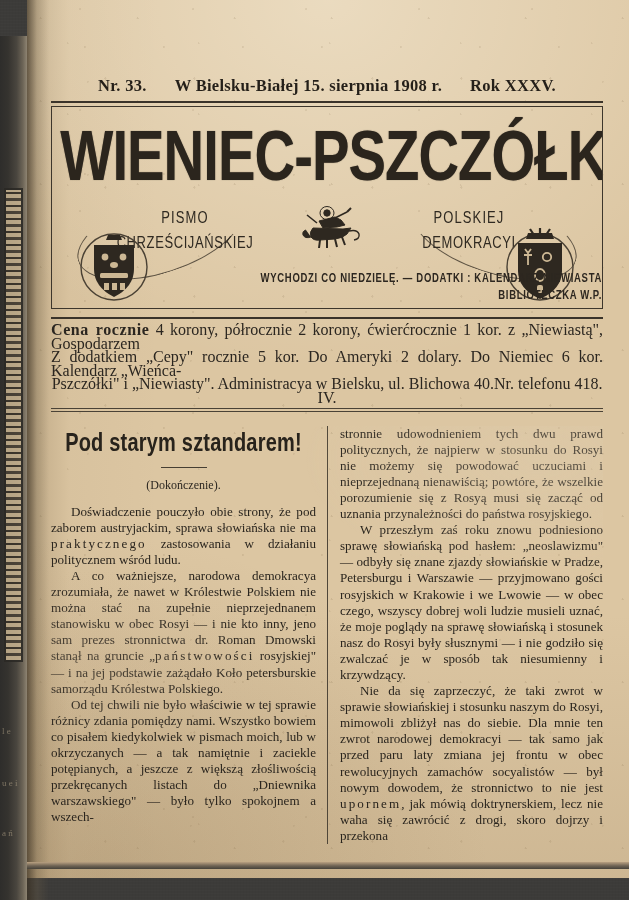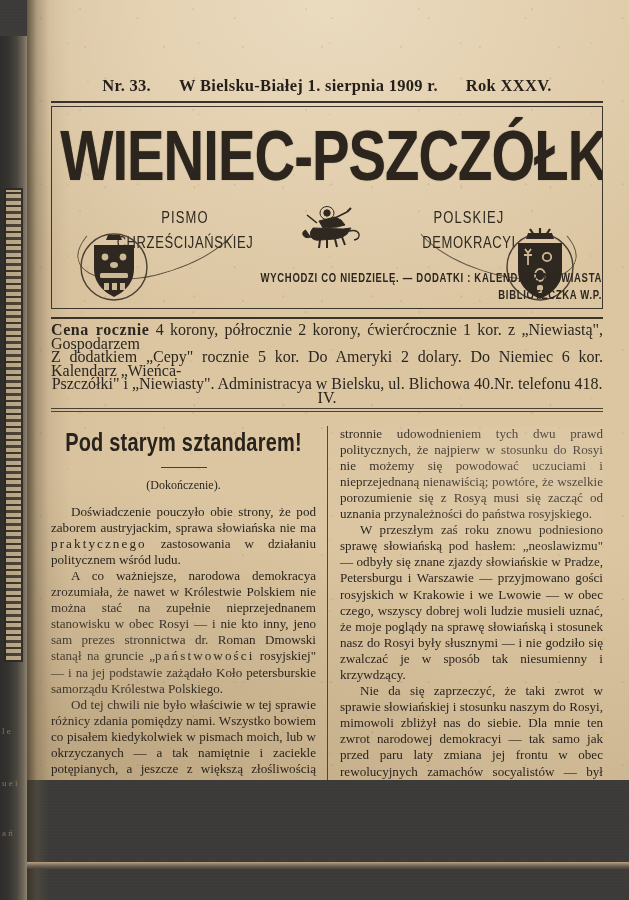--- a/index.html
+++ b/index.html
@@ -69,21 +69,21 @@
     width: 22px; height: 900px;
     background: linear-gradient(90deg, rgba(60,50,36,.70) 0%, rgba(110,96,72,.30) 45%, rgba(216,195,160,0) 100%);
     z-index: 6;
     pointer-events: none;
   }
 
   
   .sheet {
     position: absolute;
     left: 27px; top: 0;
-    width: 602px; height: 780px;
+    width: 602px; height: 878px;
     background: #dcc6a2;
     overflow: hidden;
   }
   .sheet-tone {
     position: absolute; inset: 0;
     background:
       radial-gradient(120% 70% at 50% 0%, rgba(255,248,232,.42) 0%, rgba(255,248,232,0) 60%),
       radial-gradient(100% 60% at 12% 100%, rgba(140,116,80,.26) 0%, rgba(140,116,80,0) 65%),
       linear-gradient(90deg, rgba(120,98,66,.30) 0%, rgba(120,98,66,.04) 7%, rgba(0,0,0,0) 22%),
       linear-gradient(180deg, rgba(208,185,150,.0) 70%, rgba(176,152,116,.32) 100%);
@@ -373,21 +373,21 @@
   </div>
 
   <div class="sheet">
     <div class="sheet-tone"></div>
     <div class="speckle"></div>
 
     <div class="content">
 
       <div class="dateline">
         <span class="dl-no">Nr. 33.</span>
-        <span class="dl-place">W Bielsku-Białej 1. sierpnia 1909 r.</span>
+        <span class="dl-place">W Bielsku-Białej 15. sierpnia 1908 r.</span>
         <span class="dl-year">Rok XXXV.</span>
       </div>
 
       <div class="rule-top"></div>
 
       <div class="masthead">
 
         <div class="mast-title">WIENIEC-PSZCZÓŁKA</div>
 
         <div class="mast-mid">

